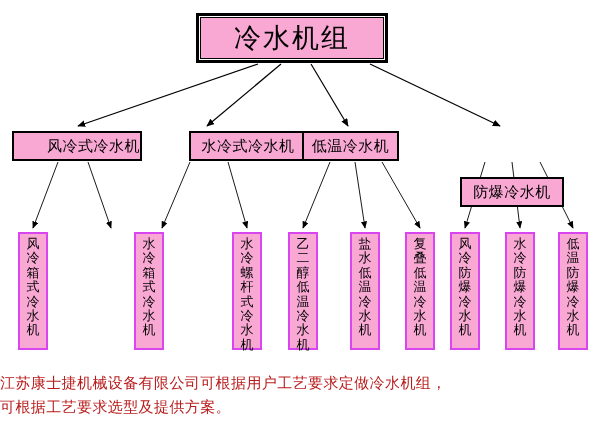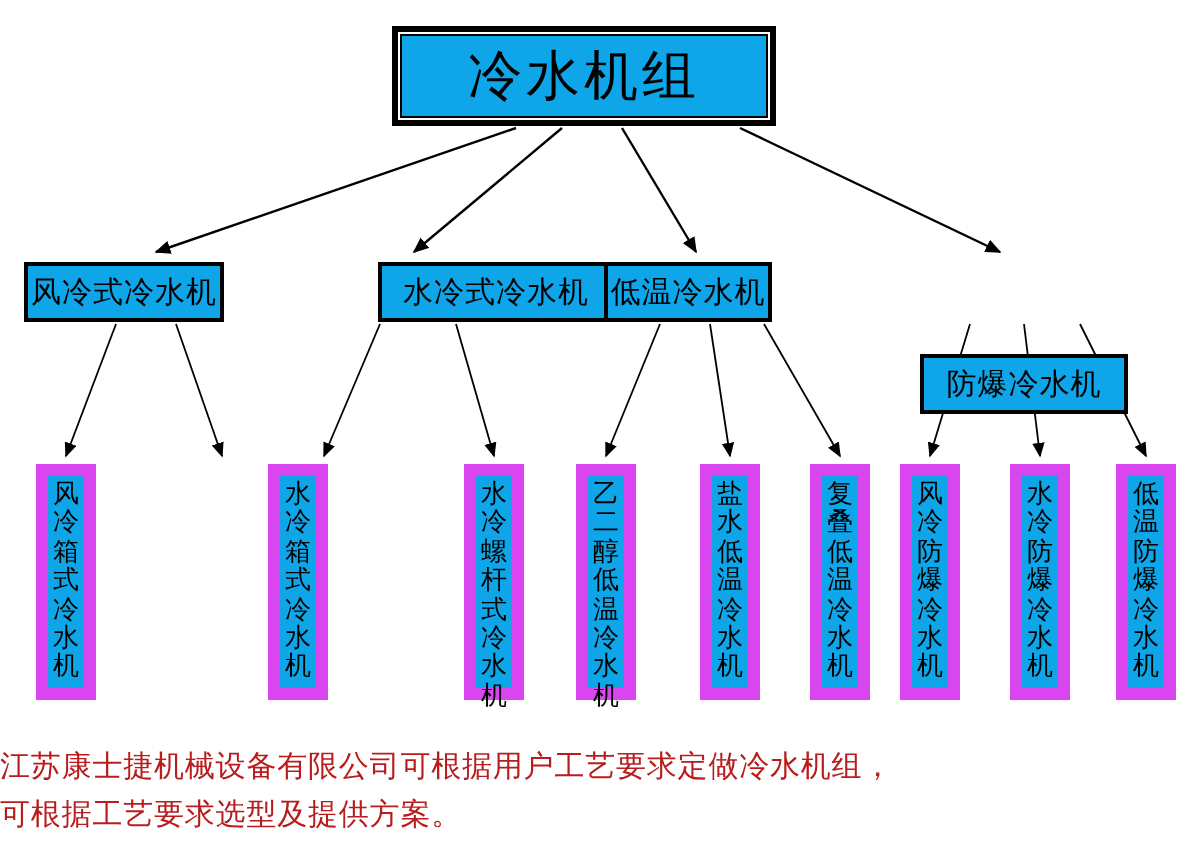--- a/index.html
+++ b/index.html
@@ -19,21 +19,21 @@
     position: absolute;
     left: 0;
     top: 0;
     width: 600px;
     height: 425px;
     pointer-events: none;
   }
   .node {
     position: absolute;
     box-sizing: border-box;
-    background: #0ea5e9;
+    background: #f9a8d4;
     border: 1px solid #000000;
     display: flex;
     align-items: center;
     justify-content: center;
     color: #000000;
     text-align: center;
   }
   
   .node-root {
     left: 196px;
@@ -48,31 +48,31 @@
   }
   
   .node-l2 {
     top: 131px;
     height: 30px;
     border: 2px solid #000000;
     font-size: 15px;
     letter-spacing: 0.5px;
     white-space: nowrap;
   }
-  .node-l2.c0 { left: 12px;  width: 100px; }
+  .node-l2.c0 { left: 12px;  width: 130px; justify-content: flex-end; }
   .node-l2.c1 { left: 152px; width: 118px; margin-left: 37px; }
-  .node-l2.c2 { left: 302px; width: 84px; }
+  .node-l2.c2 { left: 302px; width: 97px; }
   .node-l2.c3 { left: 460px; width: 104px; margin-top: 46px; }
 
   
   .node-leaf {
     top: 232px;
     width: 30px;
     height: 118px;
-    border: 6px solid #d946ef;
+    border: 2px solid #d946ef;
     align-items: flex-start;
     justify-content: center;
     padding-top: 3px;
   }
   .leaf-text {
     display: block;
     width: 16px;
     font-size: 13px;
     line-height: 14.4px;
     text-align: center;

